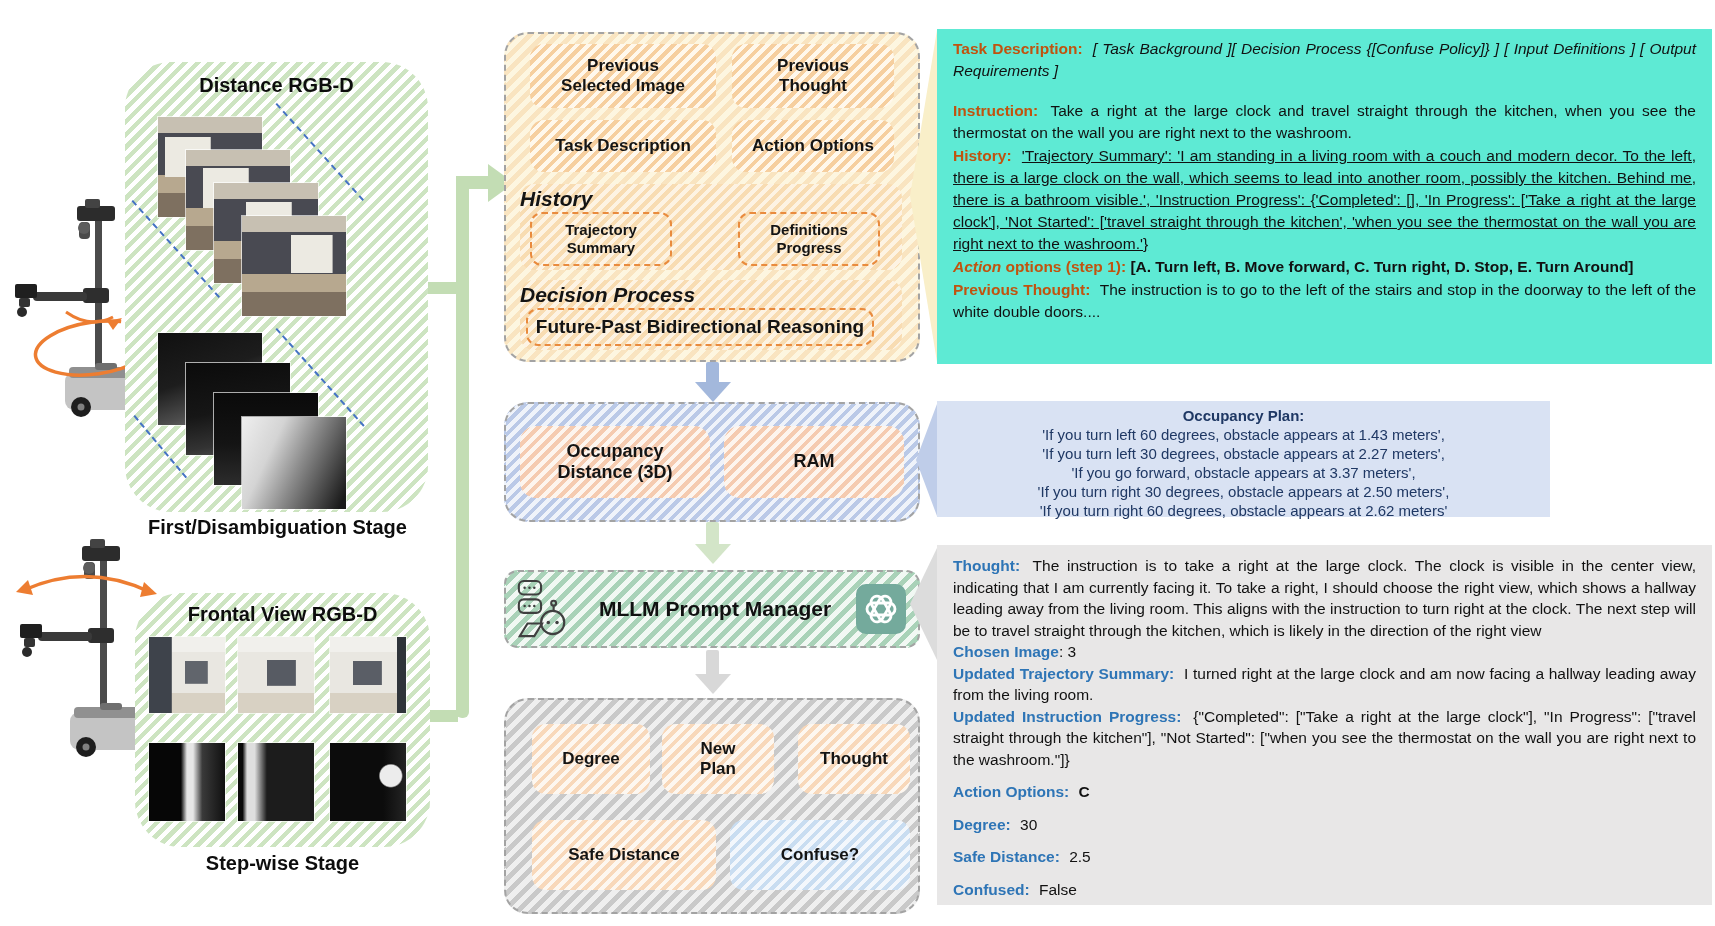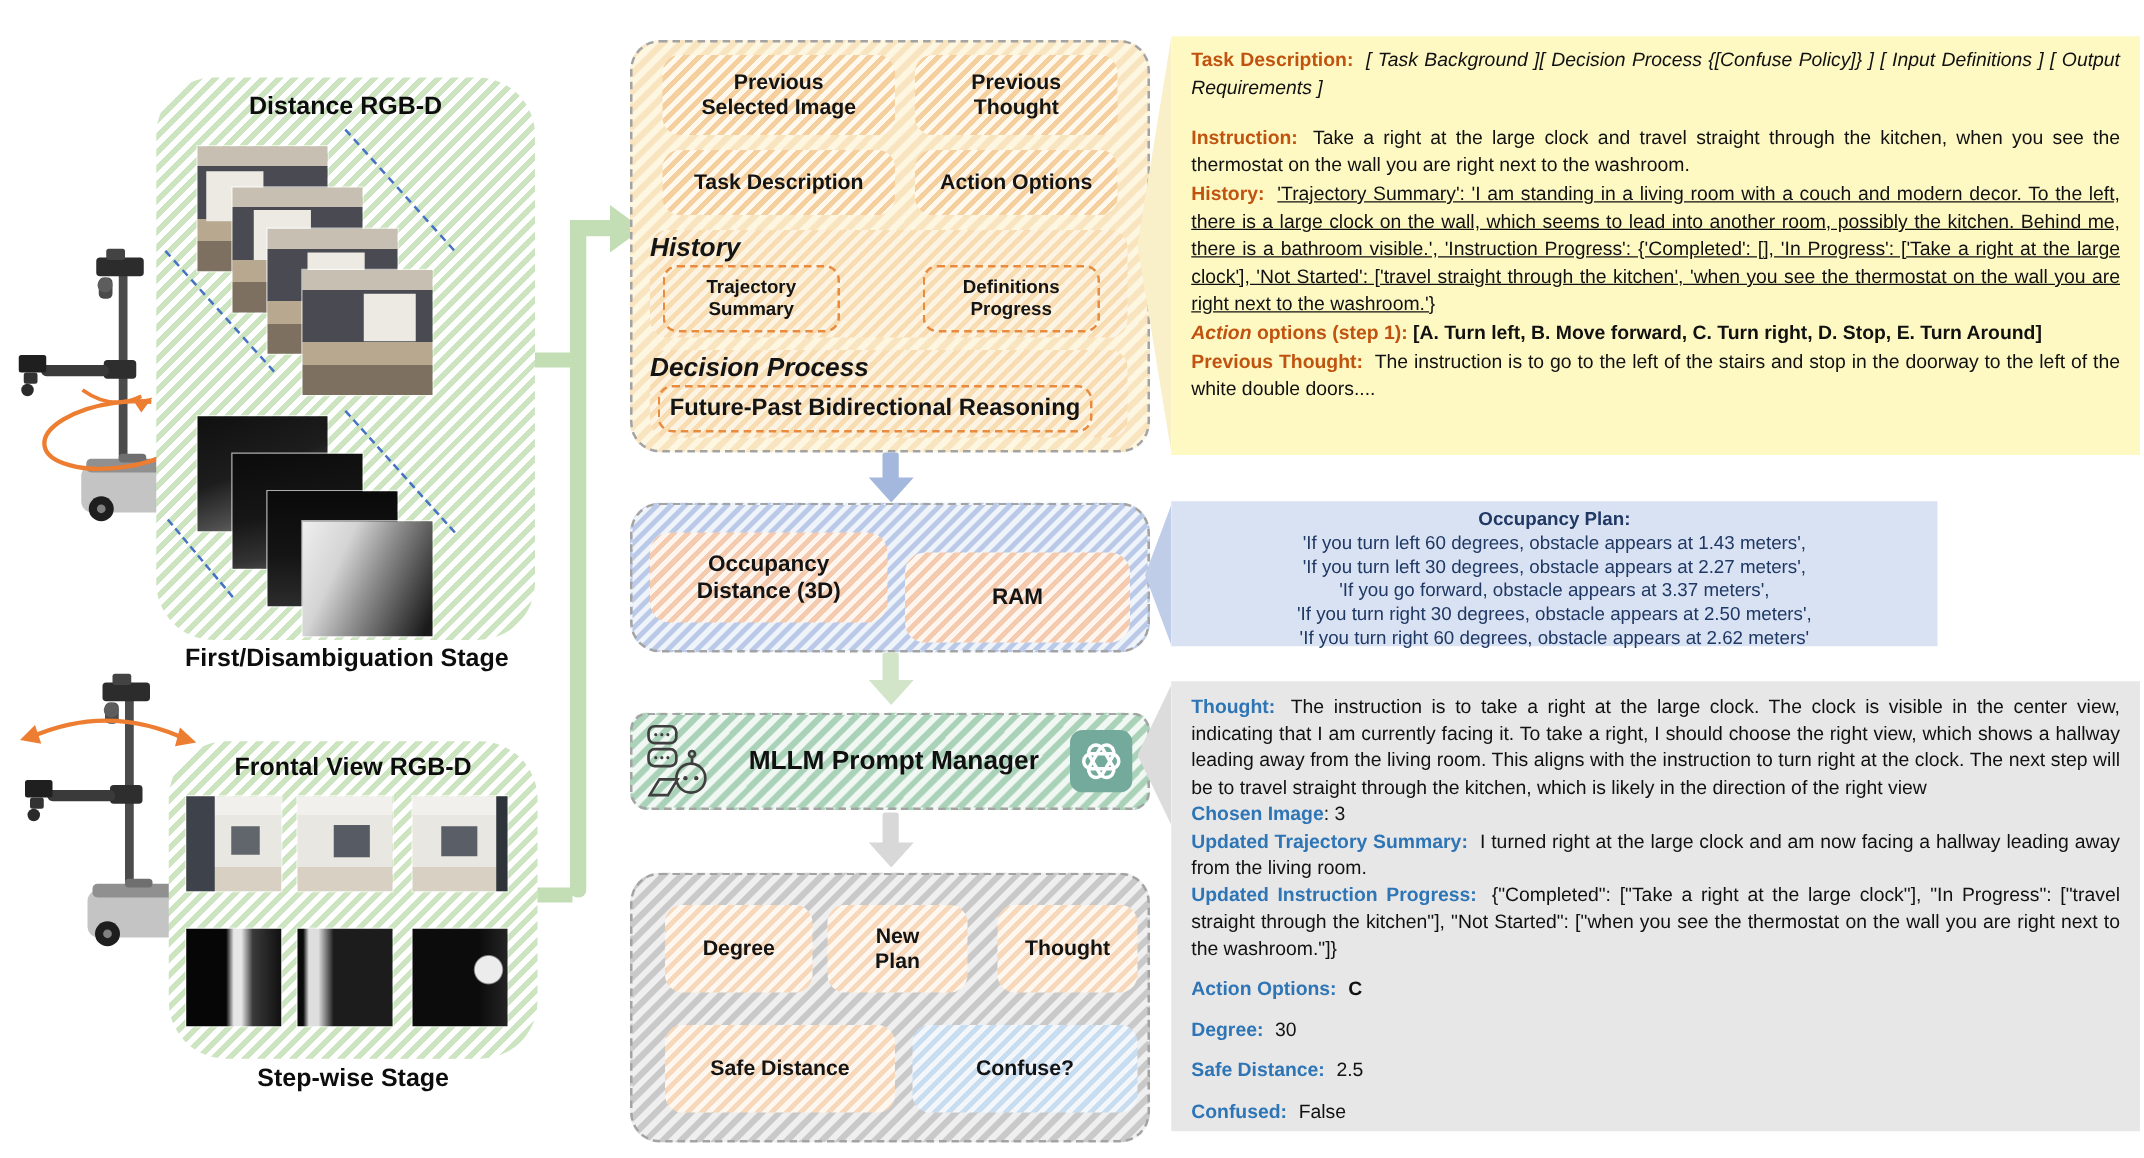--- a/index.html
+++ b/index.html
@@ -217,21 +217,21 @@
     </div>
   </div>
 
   <div class="shaft" style="left:706px;top:362px;width:13px;height:22px;background:#a3b8dc;"></div>
   <div class="ah-down" style="left:695px;top:382px;border-top:20px solid #a3b8dc;"></div>
 
   <div class="abs h-blue dashed-outline round-md" style="left:504px;top:402px;width:412px;height:116px;">
     <div class="fbox h-pink abs" style="left:14px;top:22px;width:190px;height:72px;font-size:18px;padding:0 25px;box-sizing:border-box;border-radius:16px;">
       <span>Occupancy Distance (3D)</span>
     </div>
-    <div class="fbox h-pink abs" style="left:218px;top:38px;width:180px;height:72px;font-size:18px;border-radius:16px;">
+    <div class="fbox h-pink abs" style="left:218px;top:22px;width:180px;height:72px;font-size:18px;border-radius:16px;">
       <span>RAM</span>
     </div>
   </div>
 
   <div class="shaft" style="left:706px;top:522px;width:13px;height:24px;background:#d3e5c8;"></div>
   <div class="ah-down" style="left:695px;top:544px;border-top:20px solid #d3e5c8;"></div>
 
   <div class="abs h-teal dashed-outline round-sm" style="left:504px;top:570px;width:412px;height:74px;">
     <svg class="abs" style="left:8px;top:6px;" width="58" height="62" viewBox="0 0 60 64">
       <g fill="none" stroke="#3f3f3f" stroke-width="2.2">
@@ -282,21 +282,21 @@
     </div>
     <div class="fbox h-blue2 abs flow-label" style="left:224px;top:120px;width:180px;height:70px;">
       <span>Confuse?</span>
     </div>
   </div>
 
   <div class="wedge" style="left:910px;top:30px;width:27px;height:332px;background:#f9efc9;"></div>
   <div class="wedge" style="left:916px;top:404px;width:21px;height:112px;background:#bfcde9;"></div>
   <div class="wedge" style="left:910px;top:548px;width:27px;height:112px;background:#dcdcdc;"></div>
 
-  <div class="panel" style="left:937px;top:29px;width:775px;height:335px;background:#fef9c3;padding:9px 16px;">
+  <div class="panel" style="left:937px;top:29px;width:775px;height:335px;background:#5eead4;padding:9px 16px;">
     <p class="yline">
       <span class="lblO" style="color:#c0530f;">Task Description:</span>
       <i>[ Task Background ][ Decision Process {[Confuse Policy]} ] [ Input Definitions ] [ Output Requirements ]</i>
     </p>
     <p class="yline" style="margin-top:18px;">
       <span class="lblO" style="color:#c0530f;">Instruction:</span>
       <span>Take a right at the large clock and travel straight through the kitchen, when you see the thermostat on the wall you are right next to the washroom.</span>
     </p>
     <p class="yline">
       <span class="lblO" style="color:#c0530f;">History:</span>

